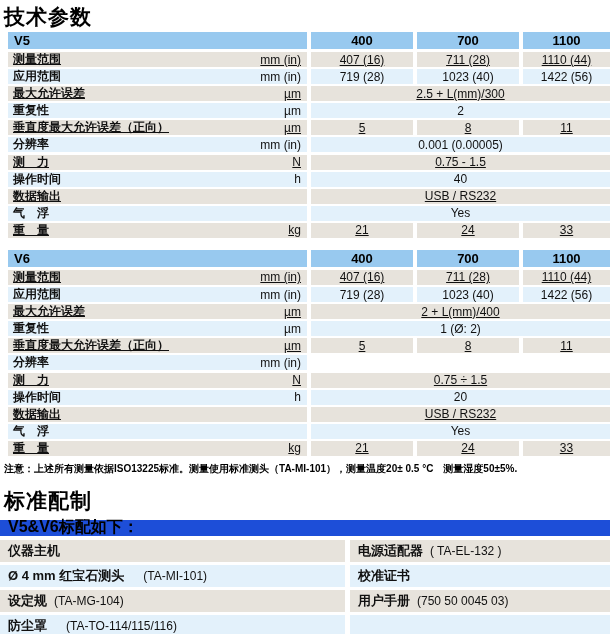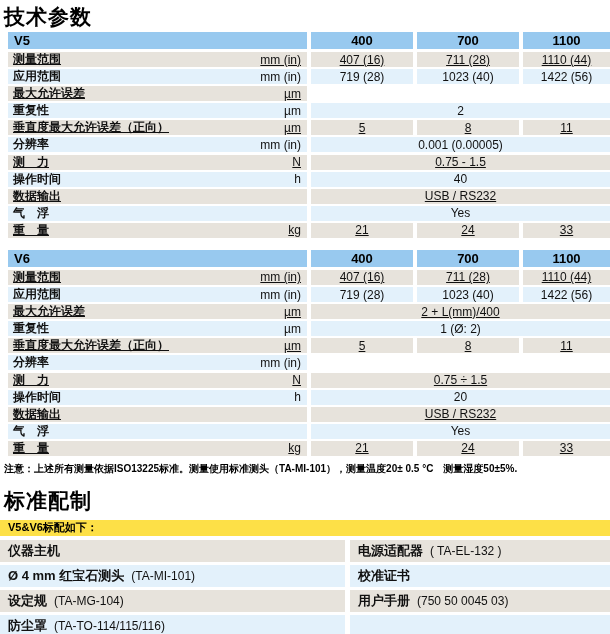--- a/index.html
+++ b/index.html
@@ -46,31 +46,31 @@
   
   .note {
     margin: 7px 0 0 4px;
     font-size: 10px; font-weight: bold; line-height: 12px; color: #000;
     white-space: nowrap;
   }
 
   
   .cfg { margin-top: 6px; display: grid; grid-template-columns: 345px auto; column-gap: 5px; }
   .cfg-header {
-    grid-column: 1 / 3; background: #fde047; height: 16px; margin-bottom: 4px;
+    grid-column: 1 / 3; background: #1d4ed8; height: 16px; margin-bottom: 4px;
     display: flex; align-items: center; padding-left: 8px;
-    font-size: 11px; font-weight: bold; color: #000;
+    font-size: 16px; font-weight: bold; color: #000;
   }
   .ccell {
     height: 22px; margin-bottom: 3px;
     display: flex; align-items: center; padding-left: 8px;
     white-space: nowrap;
   }
   .ccell.beige { background: #e7e3dc; }
-  .ccell.blue  { background: #e3f1fb; }
+  .ccell.blue  { background: #e3f1fb; gap: 12px; }
   .clabel { font-weight: bold; font-size: 13px; }
   .ccode  { font-weight: normal; font-size: 12px; margin-left: 7px; }
 </style>
 </head>
 <body>
 
 <div class="title">技术参数</div>
 
 <div class="spec v5">
   <div class="grid thead">
@@ -96,20 +96,21 @@
       </div>
     <div class="cell">719 (28)</div>
     <div class="cell">1023 (40)</div>
     <div class="cell">1422 (56)</div>
   </div>
   <div class="grid row beige">
     <div class="cell label-cell">
         <span class="lbl">最大允许误差</span>
         <span class="unit">µm</span>
       </div>
+    <div class="cell span3">2.5 + L(mm)/300</div>
   </div>
   <div class="grid row blue">
     <div class="cell label-cell">
         <span class="lbl">重复性</span>
         <span class="unit">µm</span>
       </div>
     <div class="cell span3">2</div>
   </div>
   <div class="grid row beige">
     <div class="cell label-cell">

